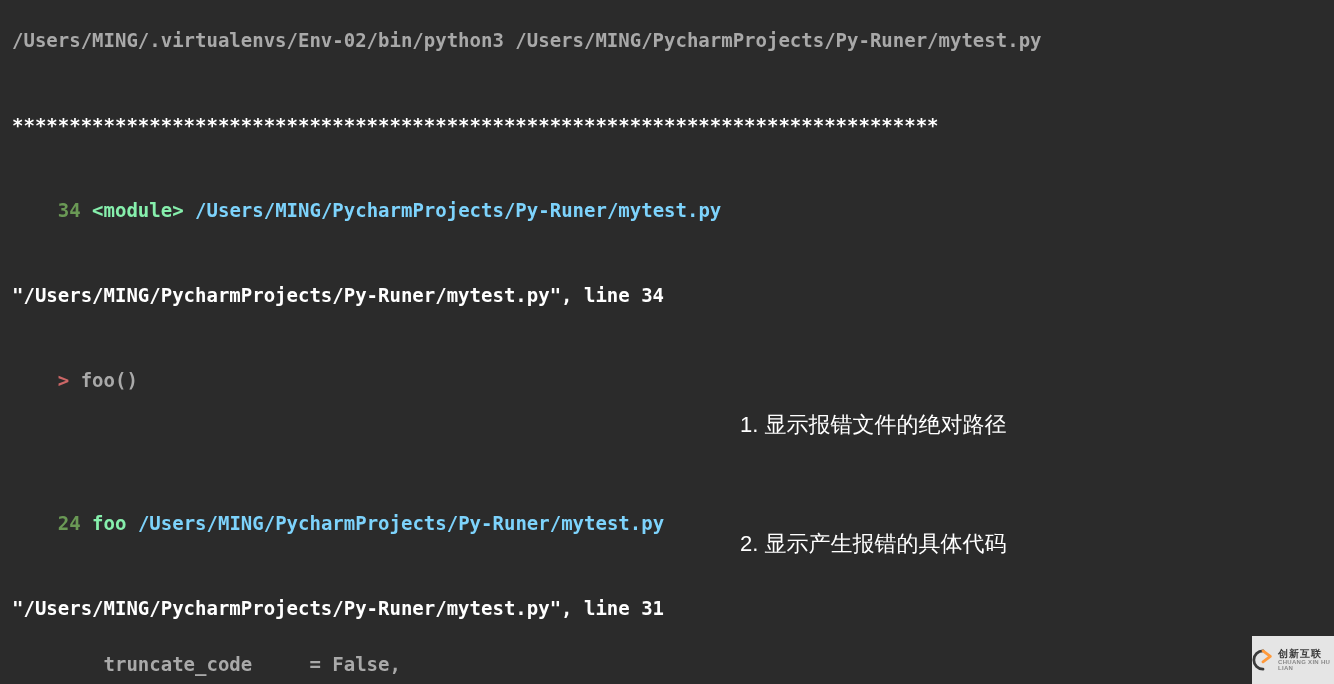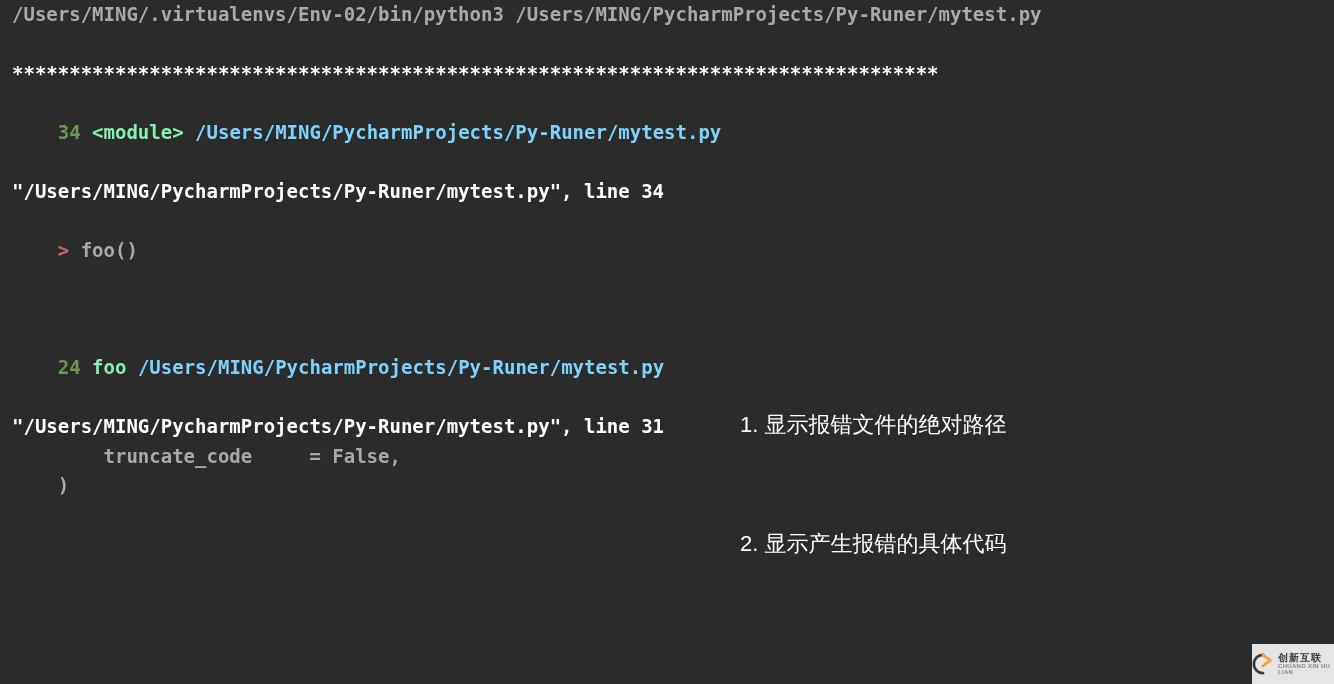--- a/index.html
+++ b/index.html
@@ -9,21 +9,21 @@
     font-size: 19px;
     font-weight: bold;
     color: #d7d7d7;
     width: 1334px;
     height: 684px;
     overflow: hidden;
     position: relative;
     padding: 0 12px;
     line-height: 1.55;
   }
-  .line { white-space: pre; }
+  .line { white-space: pre; margin-top: 26px; }
   .seg { white-space: pre; }
   .gray  { color: #a9a9a9; }
   .white { color: #ffffff; }
   .green { color: #6a9955; font-weight: bold; text-align: center; }
   .teal  { color: #86efac; }
   .red   { color: #cc6666; }
   .orange{ color: #7dd3fc; }
   .blank { height: 1.55em; }
 
   .annotations {
@@ -36,21 +36,21 @@
     color: #ffffff;
     line-height: 1.8;
     white-space: pre;
   }
 
   .watermark {
     position: absolute;
     right: 0;
     bottom: 0;
     width: 82px;
-    height: 40px;
+    height: 48px;
     background: rgba(255,255,255,0.88);
     display: flex;
     align-items: center;
     justify-content: center;
     gap: 4px;
     font-family: "PingFang SC","Microsoft YaHei",sans-serif;
   }
   .watermark .wm-logo {
     width: 22px; height: 22px;
     display:flex; align-items:center; justify-content:center;

